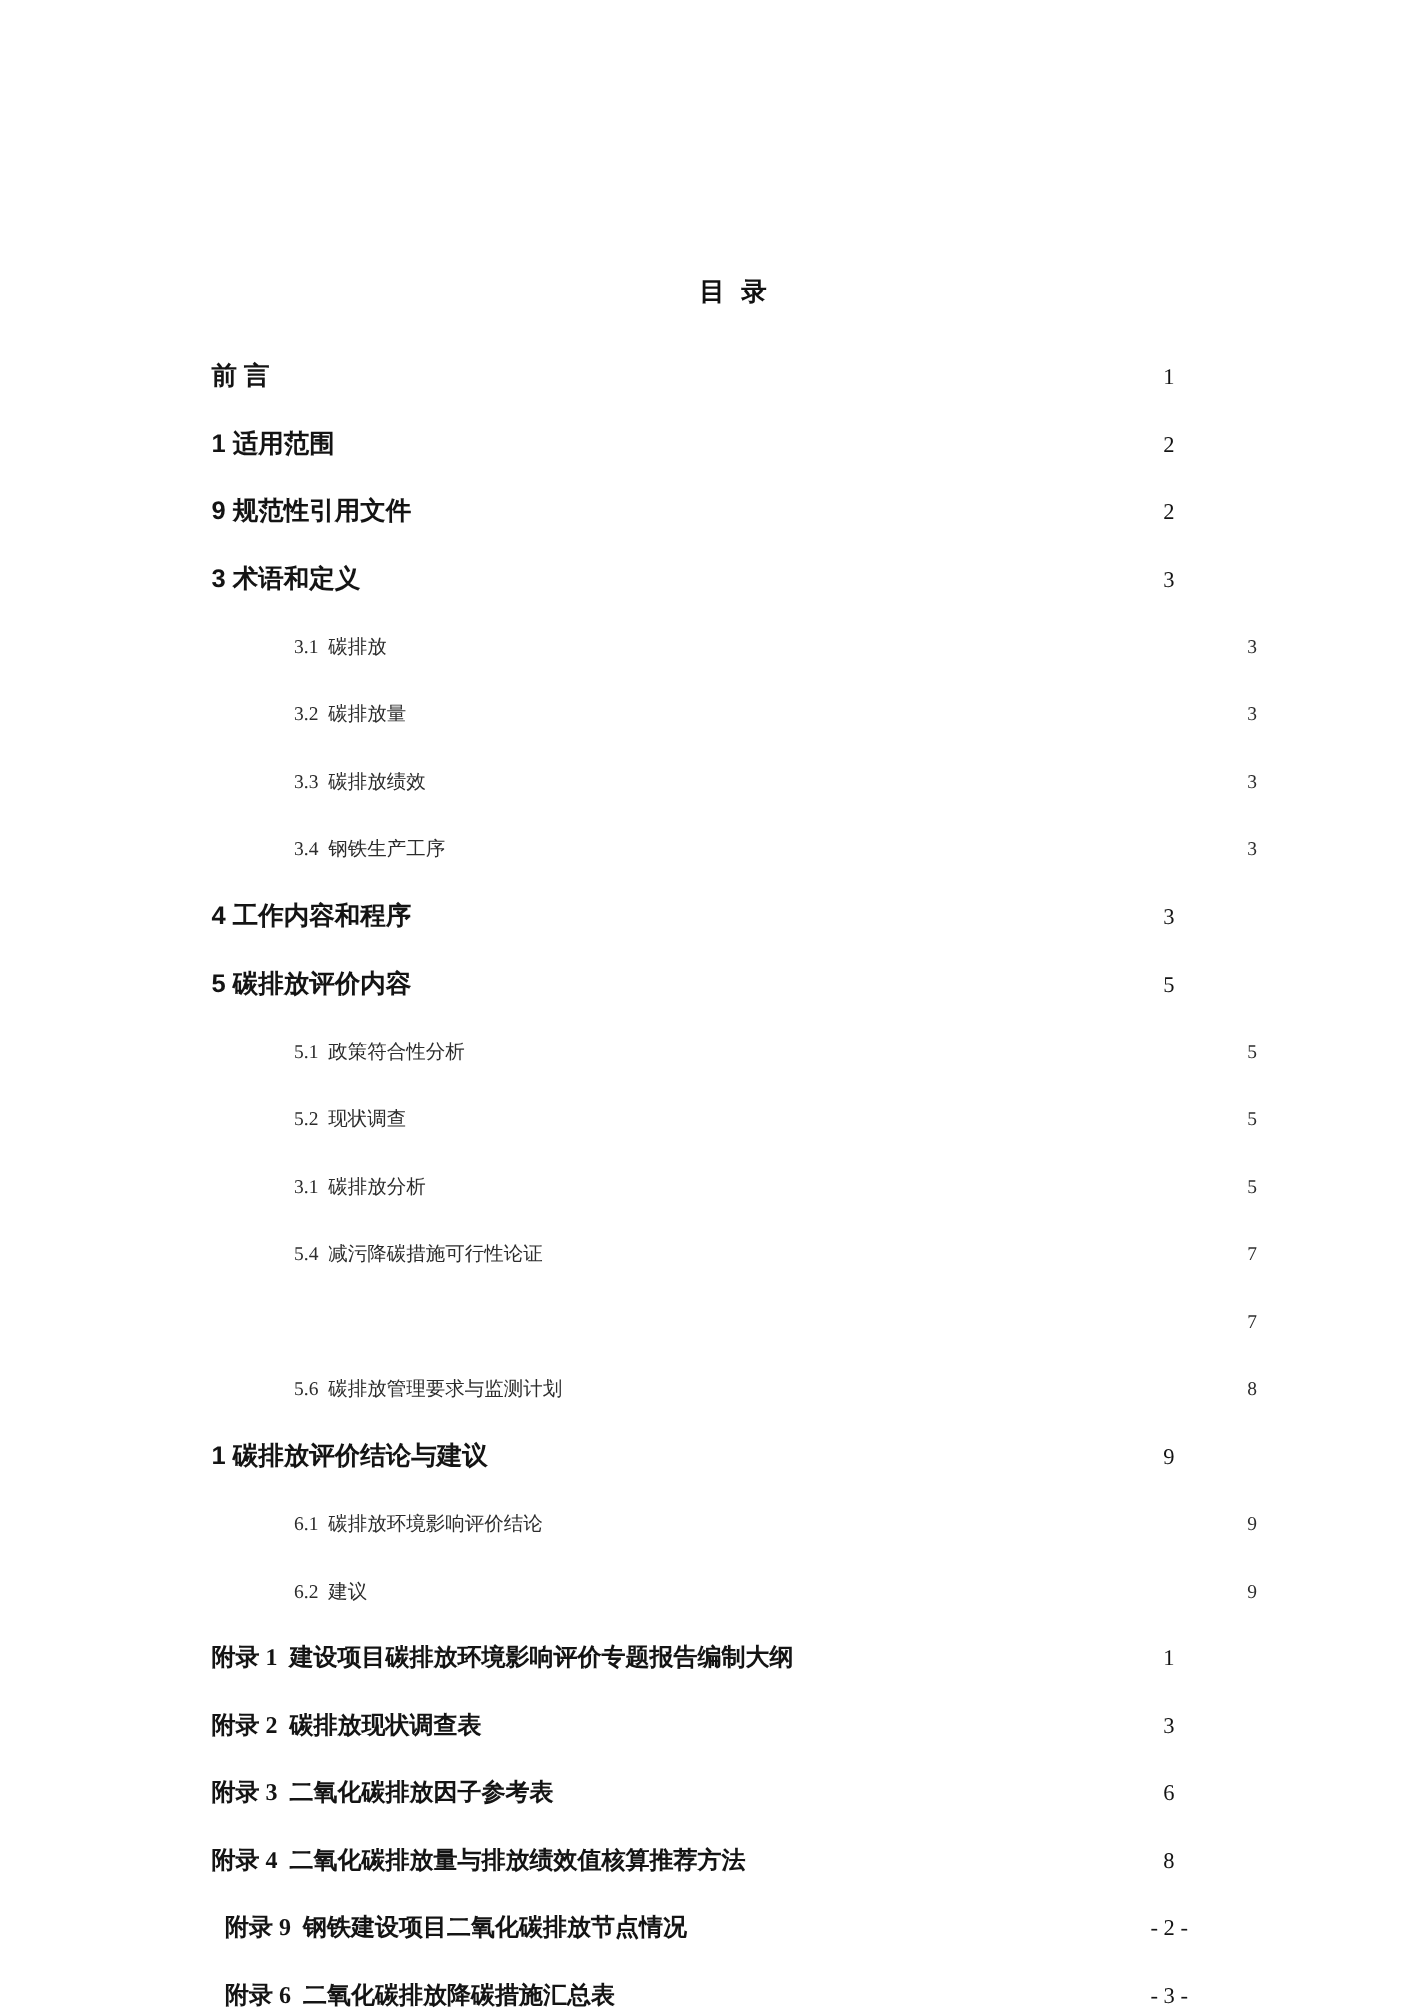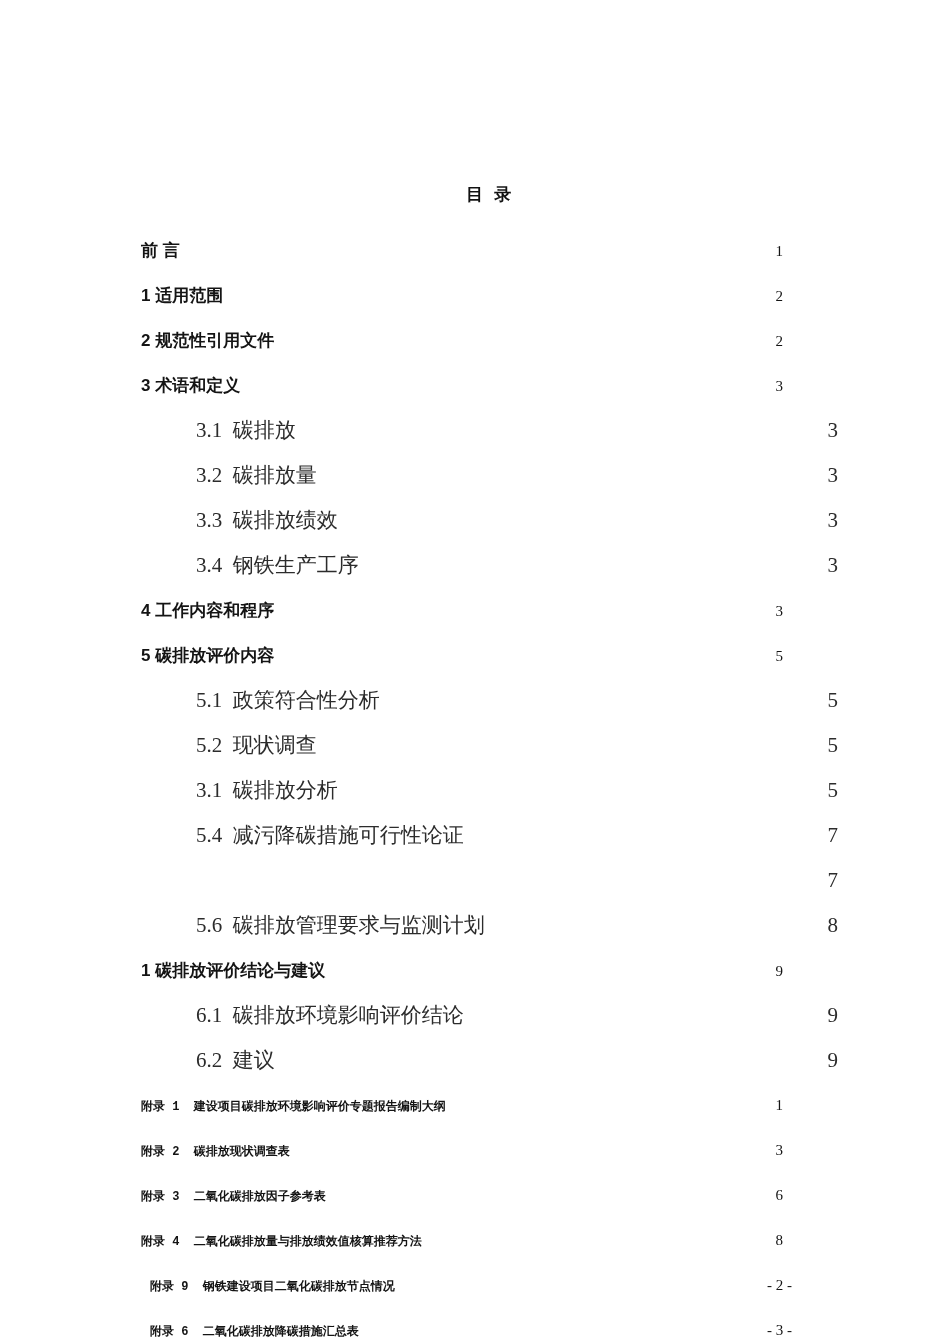--- a/index.html
+++ b/index.html
@@ -104,30 +104,30 @@
   }
 
   
   .lvl2 {
     padding-left: 55px;
   }
   .lvl2 .toc-label,
   .lvl2 .toc-page {
     font-family: "Liberation Serif", serif;
     font-weight: normal;
-    font-size: 21px;
+    font-size: 13px;
     color: #2c2c2c;
   }
 
   
   .appx .toc-label,
   .appx .toc-page {
-    font-family: Liberation Mono, monospace;
+    font-family: Liberation Serif, serif;
     font-weight: bold;
-    font-size: 12px;
+    font-size: 16px;
     color: #141414;
   }
   .appx .toc-page {
     font-family: "Liberation Serif", serif;
     font-weight: normal;
     font-size: 15px;
   }
   .appx-indent {
     padding-left: 9px;
   }
@@ -144,21 +144,21 @@
         <span class="toc-label">前 言</span>
         <span class="toc-leader"></span>
         <span class="toc-page">1</span>
       </div>
       <div class="toc-row lvl1">
         <span class="toc-label">1 适用范围</span>
         <span class="toc-leader"></span>
         <span class="toc-page">2</span>
       </div>
       <div class="toc-row lvl1">
-        <span class="toc-label">2 规范性引用文件</span>
+        <span class="toc-label">9 规范性引用文件</span>
         <span class="toc-leader"></span>
         <span class="toc-page">2</span>
       </div>
       <div class="toc-row lvl1">
         <span class="toc-label">3 术语和定义</span>
         <span class="toc-leader"></span>
         <span class="toc-page">3</span>
       </div>
       <div class="toc-row lvl2">
         <span class="toc-label">3.1  碳排放</span>

